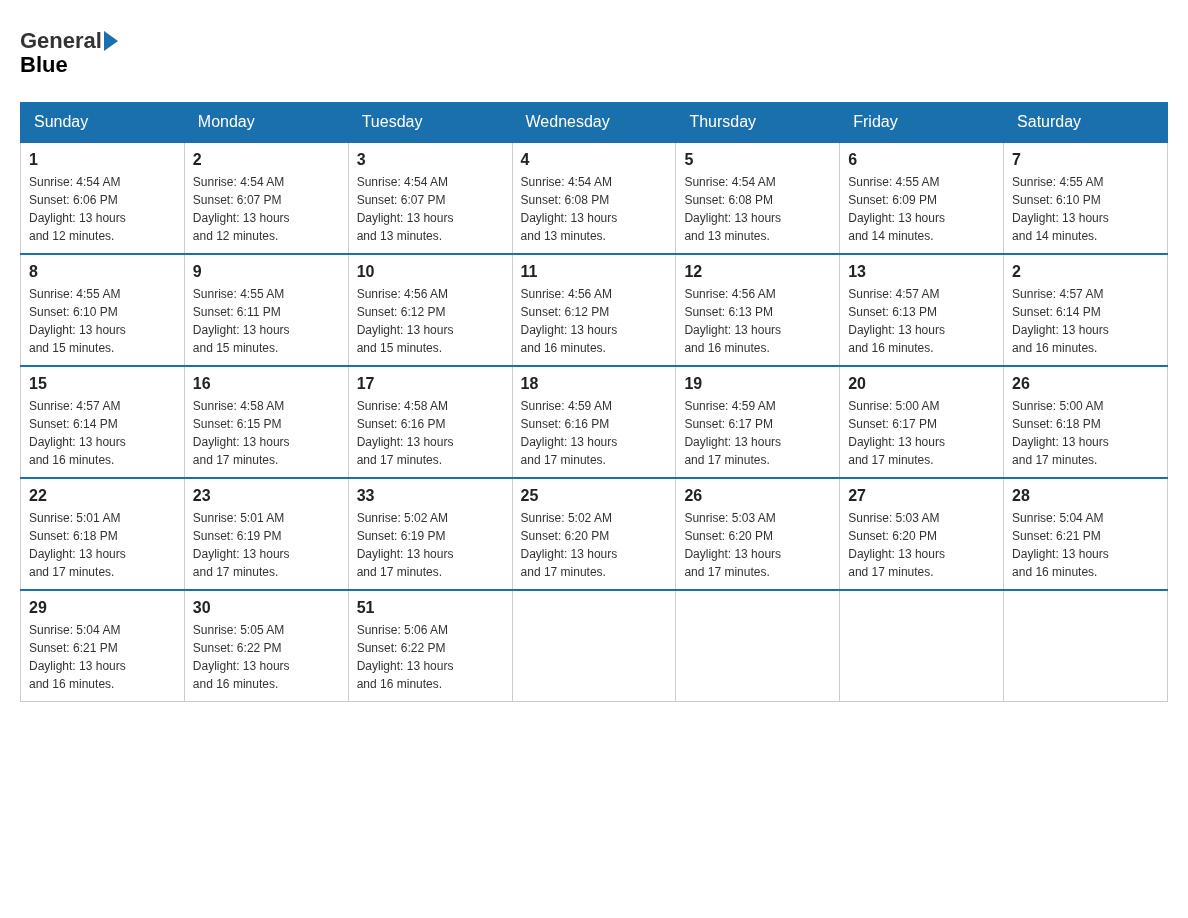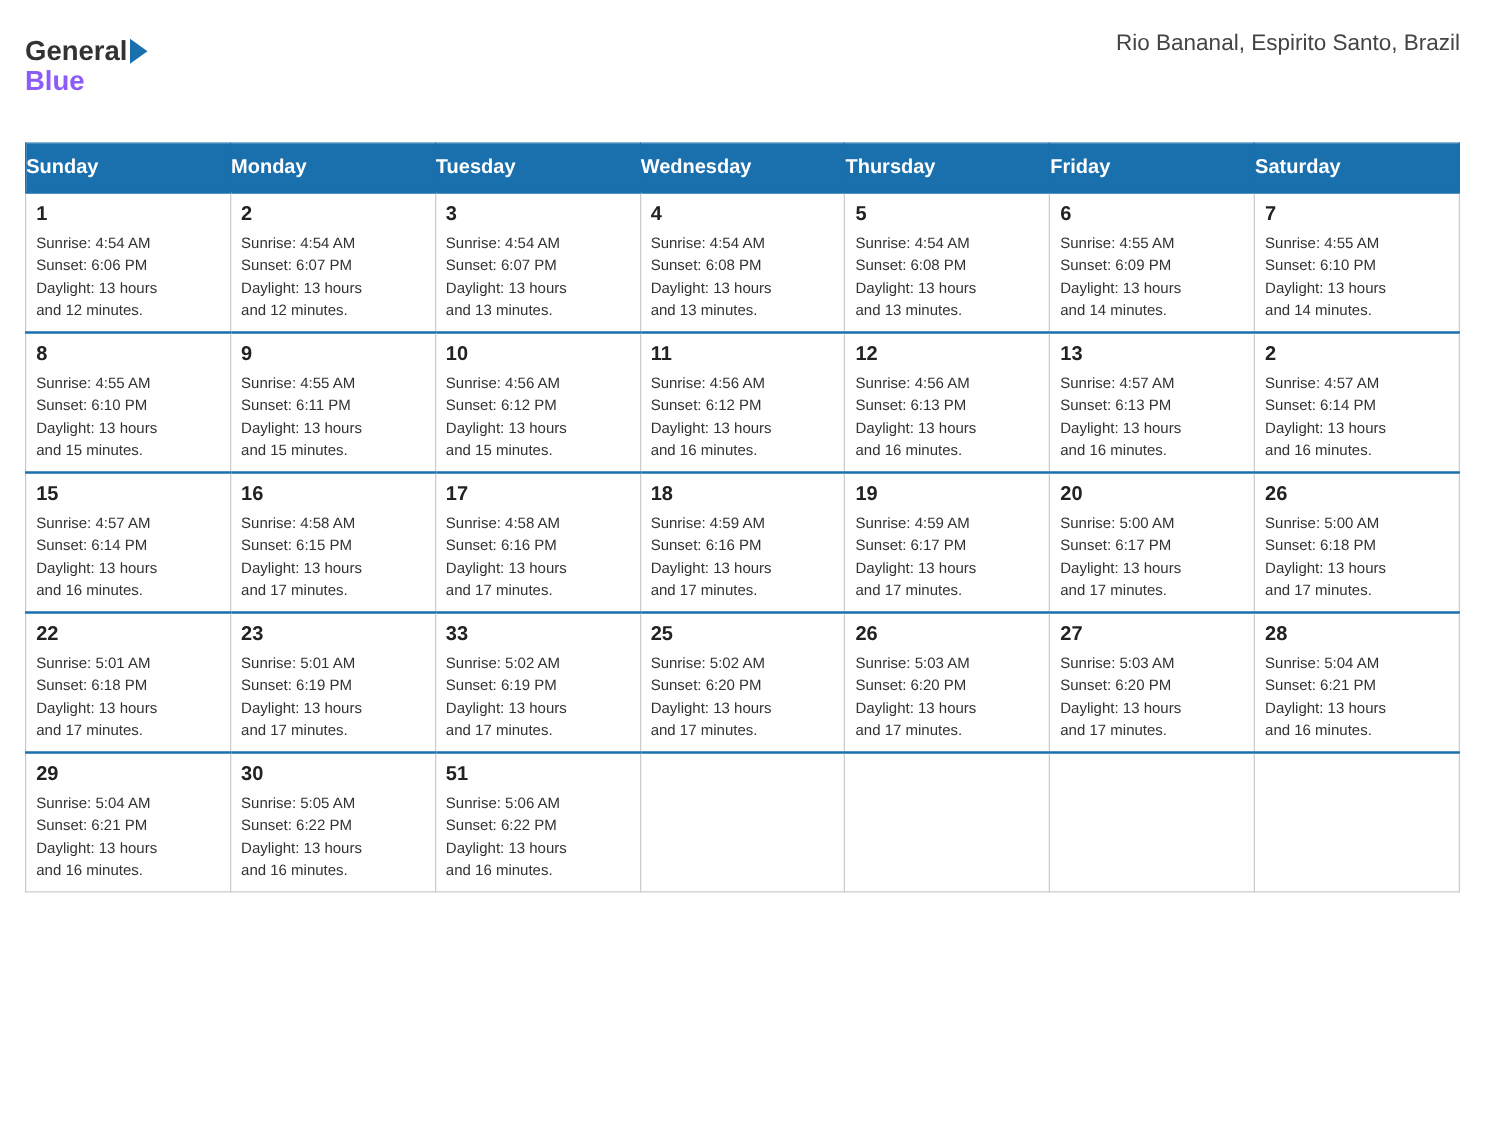--- a/index.html
+++ b/index.html
@@ -7,21 +7,21 @@
       font-family: Arial, sans-serif;
       background: #fff;
       padding: 20px;
       width: 1188px;
       min-height: 918px;
     }
     .header-area {
       display: flex;
       justify-content: space-between;
       align-items: flex-start;
-      margin-bottom: 28px;
+      margin-bottom: 16px;
     }
     .logo-area {
       display: flex;
       align-items: center;
       padding: 10px 0;
     }
     .logo-text-general {
       font-size: 22px;
       font-weight: bold;
       color: #333;
@@ -33,21 +33,21 @@
       height: 0;
       border-left: 14px solid #1a6fad;
       border-top: 10px solid transparent;
       border-bottom: 10px solid transparent;
       margin-left: 2px;
       vertical-align: middle;
     }
     .logo-text-blue {
       font-size: 22px;
       font-weight: bold;
-      color: #8b5cf6;
+      color: #000000;
       display: block;
       line-height: 1;
       margin-top: 2px;
     }
     .title-area {
       text-align: right;
     }
     .month-title {
       font-size: 48px;
       font-weight: bold;
@@ -61,22 +61,22 @@
     }
     .calendar-table {
       width: 100%;
       border-collapse: collapse;
       table-layout: fixed;
     }
     .calendar-table thead tr th {
       background-color: #1a6fad;
       color: #fff;
       font-size: 16px;
-      font-weight: bold;
-      padding: 10px 0;
+      font-weight: normal;
+      padding: 10px 13px;
       text-align: left;
       border: 1px solid #1a6fad;
     }
     .calendar-table tbody tr td {
       vertical-align: top;
       padding: 8px;
       border: 1px solid #ccc;
       border-top: 2px solid #1a6fad;
       font-size: 12.5px;
       color: #333;
@@ -116,21 +116,20 @@
   <div class="logo-area">
     <div class="logo-wrapper">
       <div class="logo-line1">
         <span class="logo-text-general">General</span>
         <span class="logo-arrow"></span>
       </div>
       <span class="logo-text-blue">Blue</span>
     </div>
   </div>
   <div class="title-area">
-    <div class="location-subtitle">Rio Bananal, Espirito Santo, Brazil</div>
   </div>
 </div>
 
 <table class="calendar-table">
   <thead>
     <tr>
       <th>Sunday</th>
       <th>Monday</th>
       <th>Tuesday</th>
       <th>Wednesday</th>

